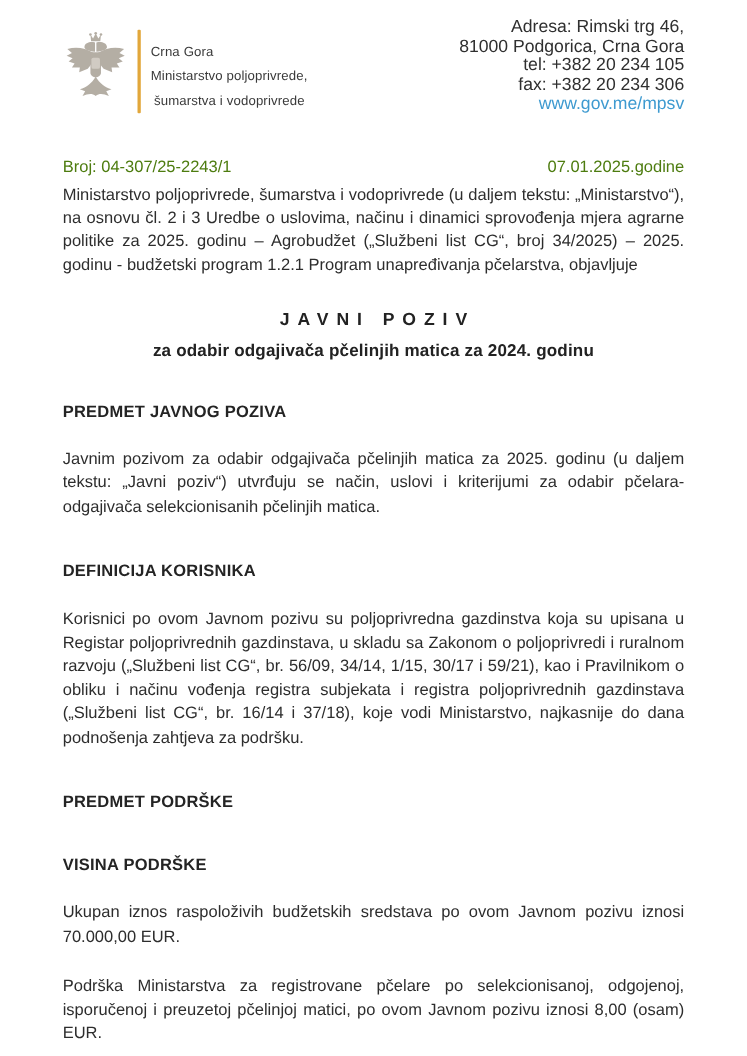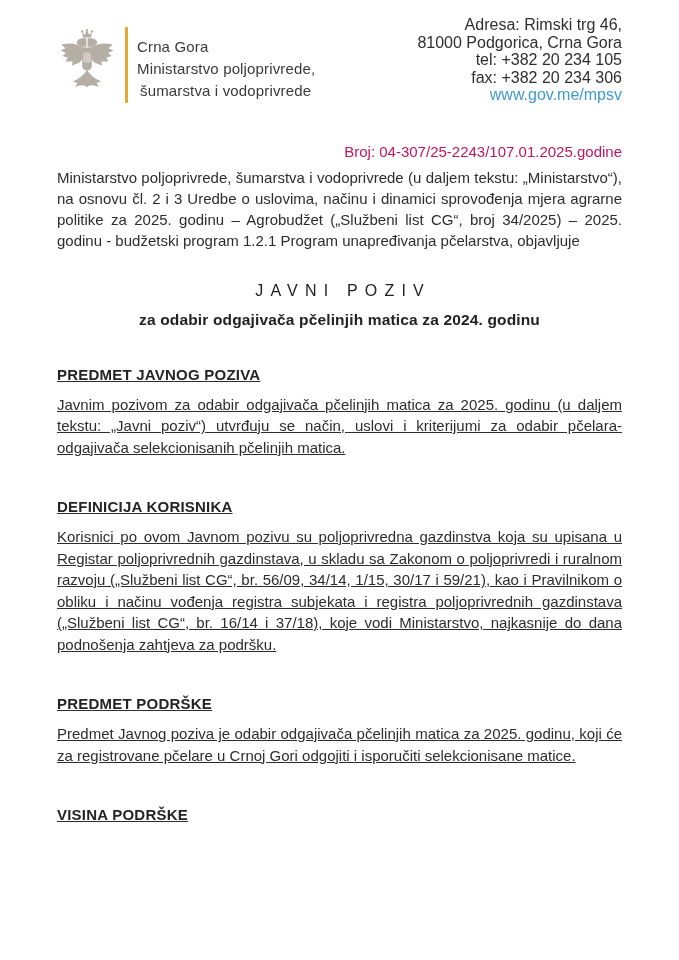--- a/index.html
+++ b/index.html
@@ -15,50 +15,50 @@
     padding: 14px 57px 0 57px;
     overflow: hidden;
     background: #ffffff;
   }
 
   
   .letterhead { display: flex; justify-content: space-between; }
   .logo-block { display: flex; align-items: flex-start; margin-top: 13px; }
   .coat-of-arms { width: 60px; height: 76px; flex: 0 0 auto; opacity: 0.95; }
   .gold-divider { width: 3px; height: 76px; margin: 0 9px 0 8px; border-radius: 1px; }
-  .org-name { padding-top: 9px; font-size: 15px; line-height: 22px; color: #3a3a3a; letter-spacing: 0.01em; }
+  .org-name { padding-top: 9px; font-size: 12px; line-height: 22px; color: #3a3a3a; letter-spacing: 0.01em; }
   .org-name .line3 { padding-left: 3px; }
   .contact { text-align: right; font-size: 16px; line-height: 17.5px; color: #2f2f2f; padding-top: 2px; }
   .contact a { text-decoration: none; cursor: pointer; }
 
   
   .meta-row {
-    display: flex; justify-content: flex-end;
-    margin-top: 37px; font-size: 15px; line-height: 21px; color: #be185d;
+    display: flex; justify-content: space-between;
+    margin-top: 37px; font-size: 15px; line-height: 21px; color: #4d7c0f;
   }
   .intro {
     margin-top: 5px; font-size: 15px; line-height: 21px;
     text-align: justify; color: #2d2d2d;
   }
   .doc-title {
     margin-top: 31px; text-align: center;
-    font-size: 16px; font-weight: normal; letter-spacing: 0.45em;
+    font-size: 16px; font-weight: bold; letter-spacing: 0.45em;
     text-indent: 0.45em; color: #222;
   }
   .doc-subtitle {
     margin-top: 11px; text-align: center;
     font-size: 15.5px; font-weight: bold; color: #222; letter-spacing: 0.01em;
   }
-  .section { margin-top: 40px; text-decoration: underline; }
+  .section { margin-top: 40px; }
   .section.first { margin-top: 37px; }
   .section h3 {
     font-size: 15px; font-weight: bold; color: #242424; letter-spacing: 0.015em;
   }
   .section p {
-    margin-top: 11px; font-size: 15px; line-height: 21.5px;
+    margin-top: 24px; font-size: 15px; line-height: 21.5px;
     text-align: justify; color: #2d2d2d;
   }
 </style>
 </head>
 <body>
 
 <div class="page">
 
   <header class="letterhead">
     <div class="logo-block">
@@ -108,20 +108,21 @@
     <p>Javnim pozivom za odabir odgajivača pčelinjih matica za 2025. godinu (u daljem tekstu: „Javni poziv“) utvrđuju se način, uslovi i kriterijumi za odabir pčelara-odgajivača selekcionisanih pčelinjih matica.</p>
   </section>
 
   <section class="section">
     <h3>DEFINICIJA KORISNIKA</h3>
     <p>Korisnici po ovom Javnom pozivu su poljoprivredna gazdinstva koja su upisana u Registar poljoprivrednih gazdinstava, u skladu sa Zakonom o poljoprivredi i ruralnom razvoju („Službeni list CG“, br. 56/09, 34/14, 1/15, 30/17 i 59/21), kao i Pravilnikom o obliku i načinu vođenja registra subjekata i registra poljoprivrednih gazdinstava („Službeni list CG“, br. 16/14 i 37/18), koje vodi Ministarstvo, najkasnije do dana podnošenja zahtjeva za podršku.</p>
   </section>
 
   <section class="section">
     <h3>PREDMET PODRŠKE</h3>
-    <p>Predmet Javnog poziva je odabir odgajivača pčelinjih matica za 2025. godinu, koji će za registrovane pčelare u Crnoj Gori odgojiti i isporučiti selekcionisane matice.</p>
   </section>
 
   <section class="section">
     <h3>VISINA PODRŠKE</h3>
+    <p>Ukupan iznos raspoloživih budžetskih sredstava po ovom Javnom pozivu iznosi 70.000,00 EUR.</p>
+    <p>Podrška Ministarstva za registrovane pčelare po selekcionisanoj, odgojenoj, isporučenoj i preuzetoj pčelinjoj matici, po ovom Javnom pozivu iznosi 8,00 (osam) EUR.</p>
   </section>
 
 </div>
 
 </body></html>

